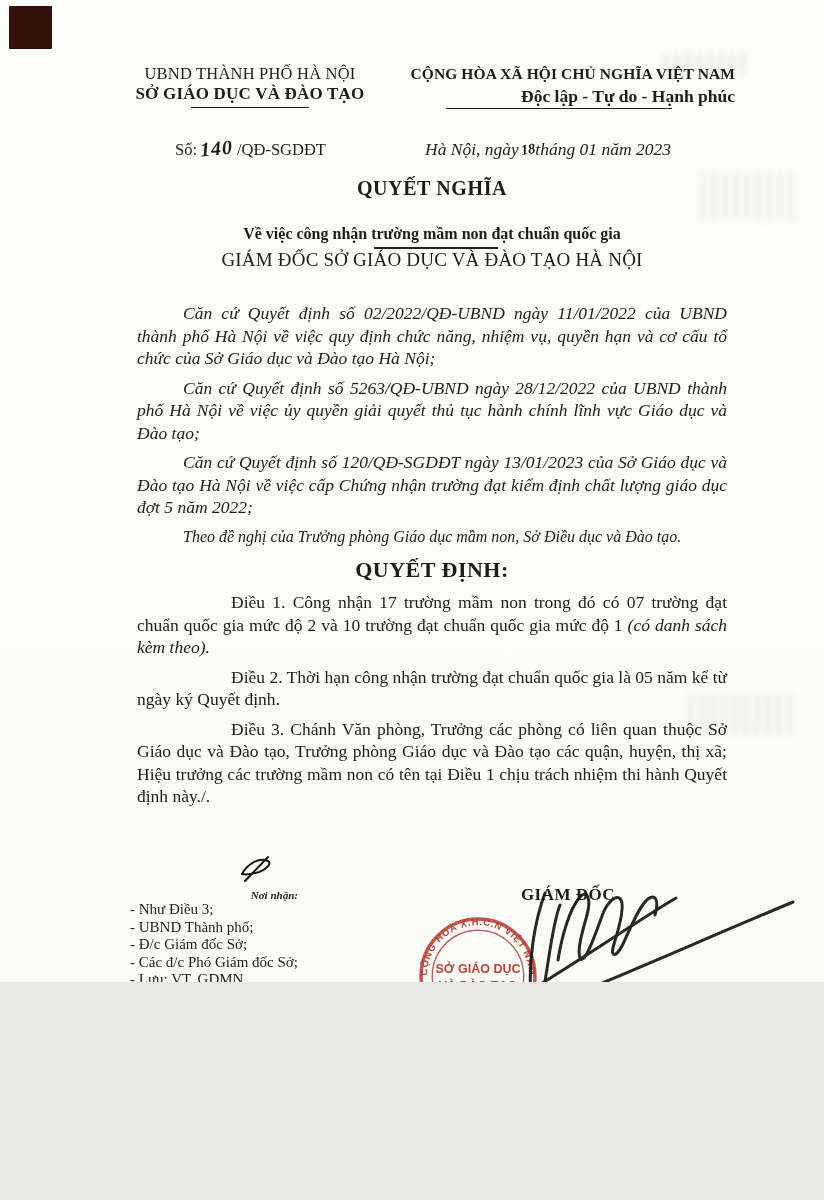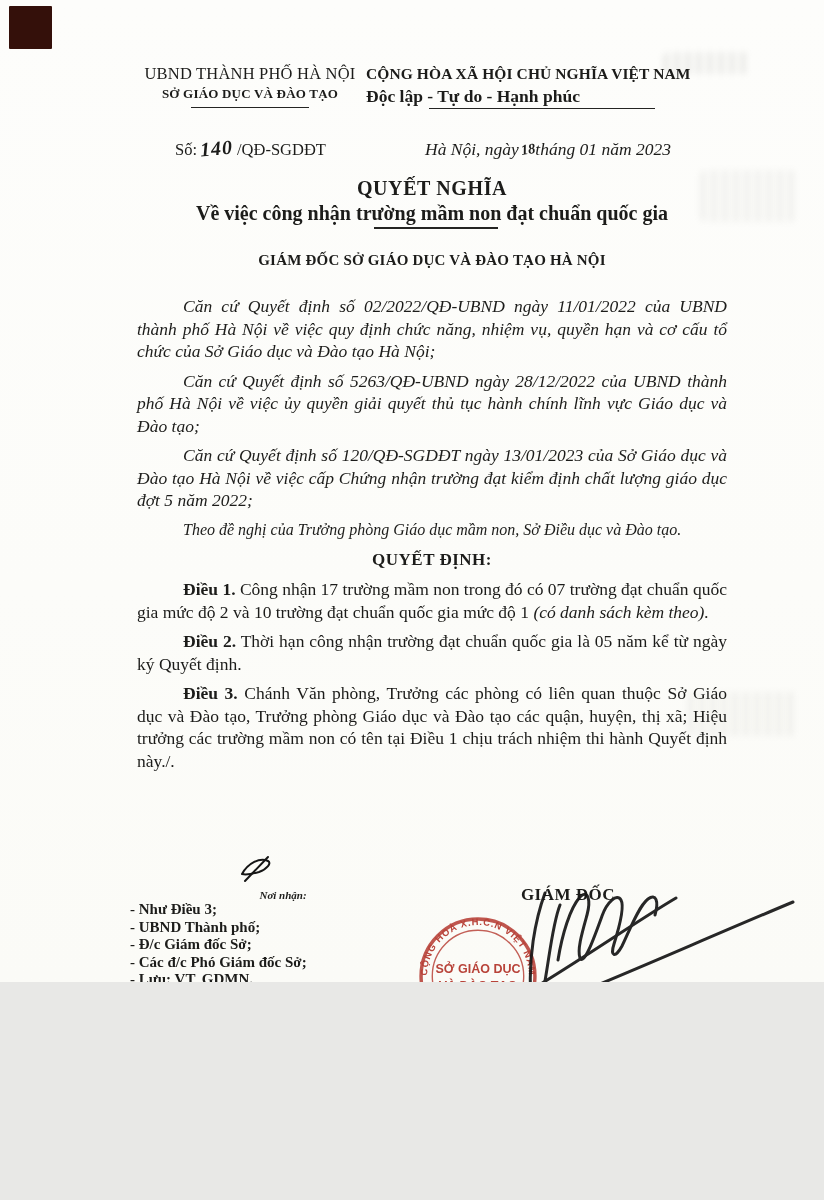--- a/index.html
+++ b/index.html
@@ -6,50 +6,50 @@
   .page{
     position:relative;width:824px;height:982px;margin:0 auto;
     background:linear-gradient(180deg,#fdfdfb 0%,#fcfcf9 60%,#fbfbf7 100%);
     font-family:"Liberation Serif","DejaVu Serif",serif;
     color:#1c1c1a;overflow:hidden;
   }
   .corner-mark{position:absolute;left:9px;top:6px;width:43px;height:43px;background:#34100a;border-radius:1px;}
   
   .header-left{position:absolute;left:118px;top:64px;width:264px;text-align:center;line-height:20px;}
   .header-left .l1{font-size:16.5px;letter-spacing:.2px;}
-  .header-left .l2{font-size:13px;font-weight:bold;letter-spacing:.2px;}
+  .header-left .l2{font-size:17px;font-weight:bold;letter-spacing:.2px;}
   .rule{height:0;border-top:1.8px solid #242422;margin:3px auto 0;}
   .rule.left{width:118px;}
-  .header-right{position:absolute;left:366px;top:64px;width:352px;text-align:left;line-height:20px;}
+  .header-right{position:absolute;left:383px;top:64px;width:352px;text-align:right;line-height:20px;}
   .header-right .l1{font-size:15.5px;font-weight:bold;letter-spacing:.1px;}
   .header-right .l2{font-size:17.5px;font-weight:bold;margin-top:2px;}
   .rule.right{width:226px;margin-top:2px;}
   .so-line{position:absolute;left:175px;top:137px;font-size:16.5px;}
   .hand{display:inline-block;font-style:italic;font-weight:bold;transform:rotate(-5deg);}
   .hand.num{font-size:20px;margin:0 4px 0 3px;letter-spacing:1px;}
   .date-line{position:absolute;left:425px;top:139px;font-size:17.5px;font-style:italic;}
   .hand.day{font-size:14.5px;transform:rotate(-9deg) translateY(-1px);margin:0 0 0 2px;}
   
   .title-block{position:absolute;left:137px;top:176px;width:590px;text-align:center;}
   .doc-heading{font-size:20px;font-weight:bold;letter-spacing:.6px;line-height:25px;}
-  .doc-subtitle{font-size:20px;font-weight:bold;margin-top:1px;line-height:23px;text-align:center;}
+  .doc-subtitle{font-size:16px;font-weight:bold;margin-top:21px;line-height:23px;text-align:center;}
   .subtitle-rule{width:124px;height:2px;background:#242422;margin:2px auto 0;transform:translateX(4px);}
-  .doc-authority{font-size:15px;font-weight:bold;margin-top:23px;letter-spacing:.2px;}
+  .doc-authority{font-size:19px;font-weight:normal;letter-spacing:.2px;}
   
-  .body-block{position:absolute;left:137px;top:295px;width:590px;}
+  .body-block{position:absolute;left:137px;top:302px;width:590px;}
   .body-block p{margin:0 0 7px;font-size:17.5px;line-height:22.5px;text-indent:46px;text-align:justify;}
   p.preamble{font-style:italic;}
   p.proposal{font-style:italic;font-size:16px;}
-  .decision-heading{font-size:17px;font-weight:bold;text-align:center;margin:9px 0 8px;letter-spacing:.5px;}
-  .article-label{font-weight:bold;}
+  .decision-heading{font-size:22px;font-weight:bold;text-align:center;margin:9px 0 8px;letter-spacing:.5px;}
+  .article-label{font-weight:normal;margin-left:48px;}
   .article-note{font-style:italic;}
   
   .recipients{position:absolute;left:130px;top:889px;}
   .recipients .label{font-size:11px;font-weight:bold;font-style:italic;text-align:right;}
-  .recipients .item{font-size:15px;line-height:17.5px;font-weight:bold;}
+  .recipients .item{font-size:15px;line-height:17.5px;}
   .recip-flourish{position:absolute;left:256px;top:981px;}
   .sign-title{position:absolute;left:488px;top:885px;width:160px;text-align:center;font-size:17px;font-weight:bold;letter-spacing:.5px;}
   .sign-name{position:absolute;left:470px;top:1013px;width:196px;text-align:center;font-size:18px;font-weight:bold;}
   .stamp{position:absolute;left:409px;top:907px;mix-blend-mode:multiply;opacity:.93;}
   .signature{position:absolute;left:385px;top:878px;}
   .art3-squiggle{position:absolute;left:238px;top:854px;}
   
   .ghost{position:absolute;border-radius:6px;filter:blur(3px);opacity:.18;
     background:repeating-linear-gradient(90deg,#9a9a94 0 6px,transparent 6px 11px);}
   .g1{left:663px;top:52px;width:88px;height:22px;}

